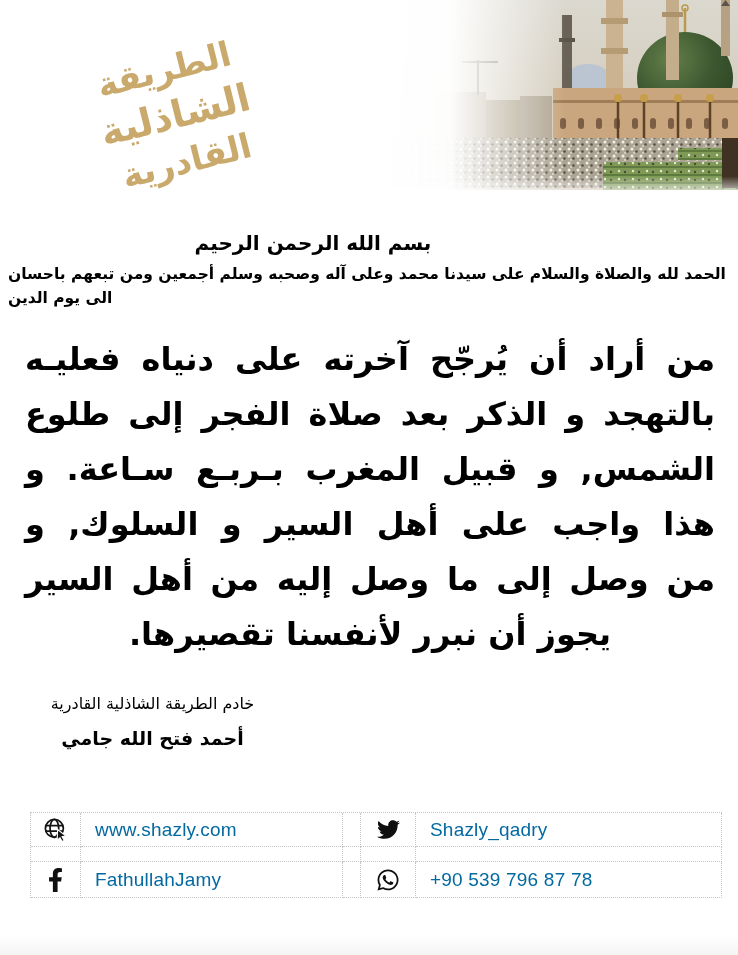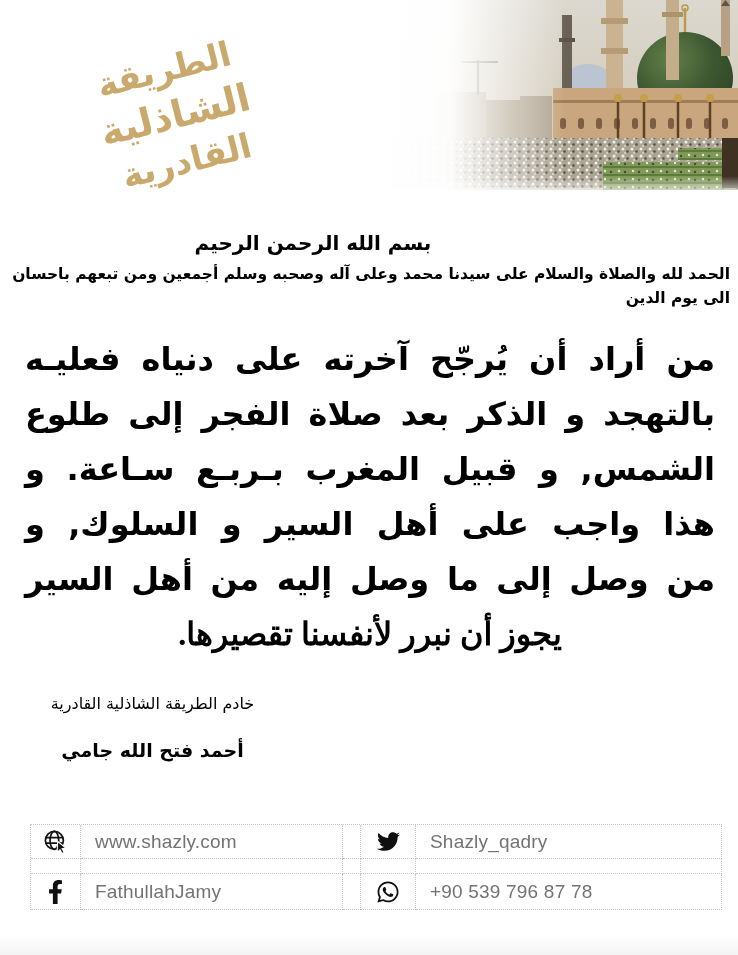--- a/index.html
+++ b/index.html
@@ -20,52 +20,52 @@
   .header{position:relative;height:210px;}
   .emblem-svg{position:absolute;left:95px;top:26px;}
   .photo-svg{position:absolute;top:0;right:0;}
   
   .bismillah{
     margin-top:18px;text-align:center;direction:rtl;
     font-size:20px;font-weight:bold;line-height:30px;
     transform:translateX(-56px);
   }
   .hamd{
-    margin-top:4px;text-align:right;direction:rtl;
+    margin-top:4px;text-align:left;direction:rtl;
     font-size:15.5px;font-weight:bold;line-height:24px;
     padding:0 8px;
   }
   
   .quote{margin:22px 23px 0 25px;}
   .quote-line{
     direction:rtl;
     font-size:32px;font-weight:bold;line-height:55px;
     text-align:justify;text-align-last:justify;text-justify:inter-word;
     white-space:nowrap;
   }
-  .quote-line.centered{text-align:right;text-align-last:center;font-family:Liberation Serif, serif;}
+  .quote-line.centered{text-align:right;text-align-last:center;}
   
   .signature{margin:30px 0 0 30px;width:245px;text-align:center;direction:rtl;}
   .sig-title{font-size:16px;line-height:24px;}
-  .sig-name{margin-top:20px;font-size:19px;font-weight:bold;line-height:28px;}
+  .sig-name{margin-top:8px;font-size:19px;font-weight:bold;line-height:28px;}
   
   .contact-table{
     margin:60px 16px 0 30px;
     display:grid;
     grid-template-columns:50px 262px 18px 55px 1fr;
     grid-template-rows:34px 15px 36px;
     border-top:1px dotted #c6c6c6;border-left:1px dotted #c6c6c6;
     font-family:"Liberation Sans","DejaVu Sans",sans-serif;
   }
   .fcell{
     border-right:1px dotted #c6c6c6;border-bottom:1px dotted #c6c6c6;
     display:flex;align-items:center;
   }
   .fcell.icon{justify-content:center;}
-  .fcell.txt{padding-left:14px;font-size:19px;color:#737373;letter-spacing:.2px;}
+  .fcell.txt{padding-left:14px;font-size:19px;color:#0369a1;letter-spacing:.2px;}
 </style>
 </head>
 <body>
 
 <div class="page">
 
   <div class="header">
 
     <svg class="emblem-svg" width="160" height="176" viewBox="0 0 160 176">
       <g transform="rotate(-14 80 88)" fill="#c5a260" text-anchor="middle" style="font-family:'DejaVu Sans',sans-serif;font-weight:bold;" opacity="0.92">

